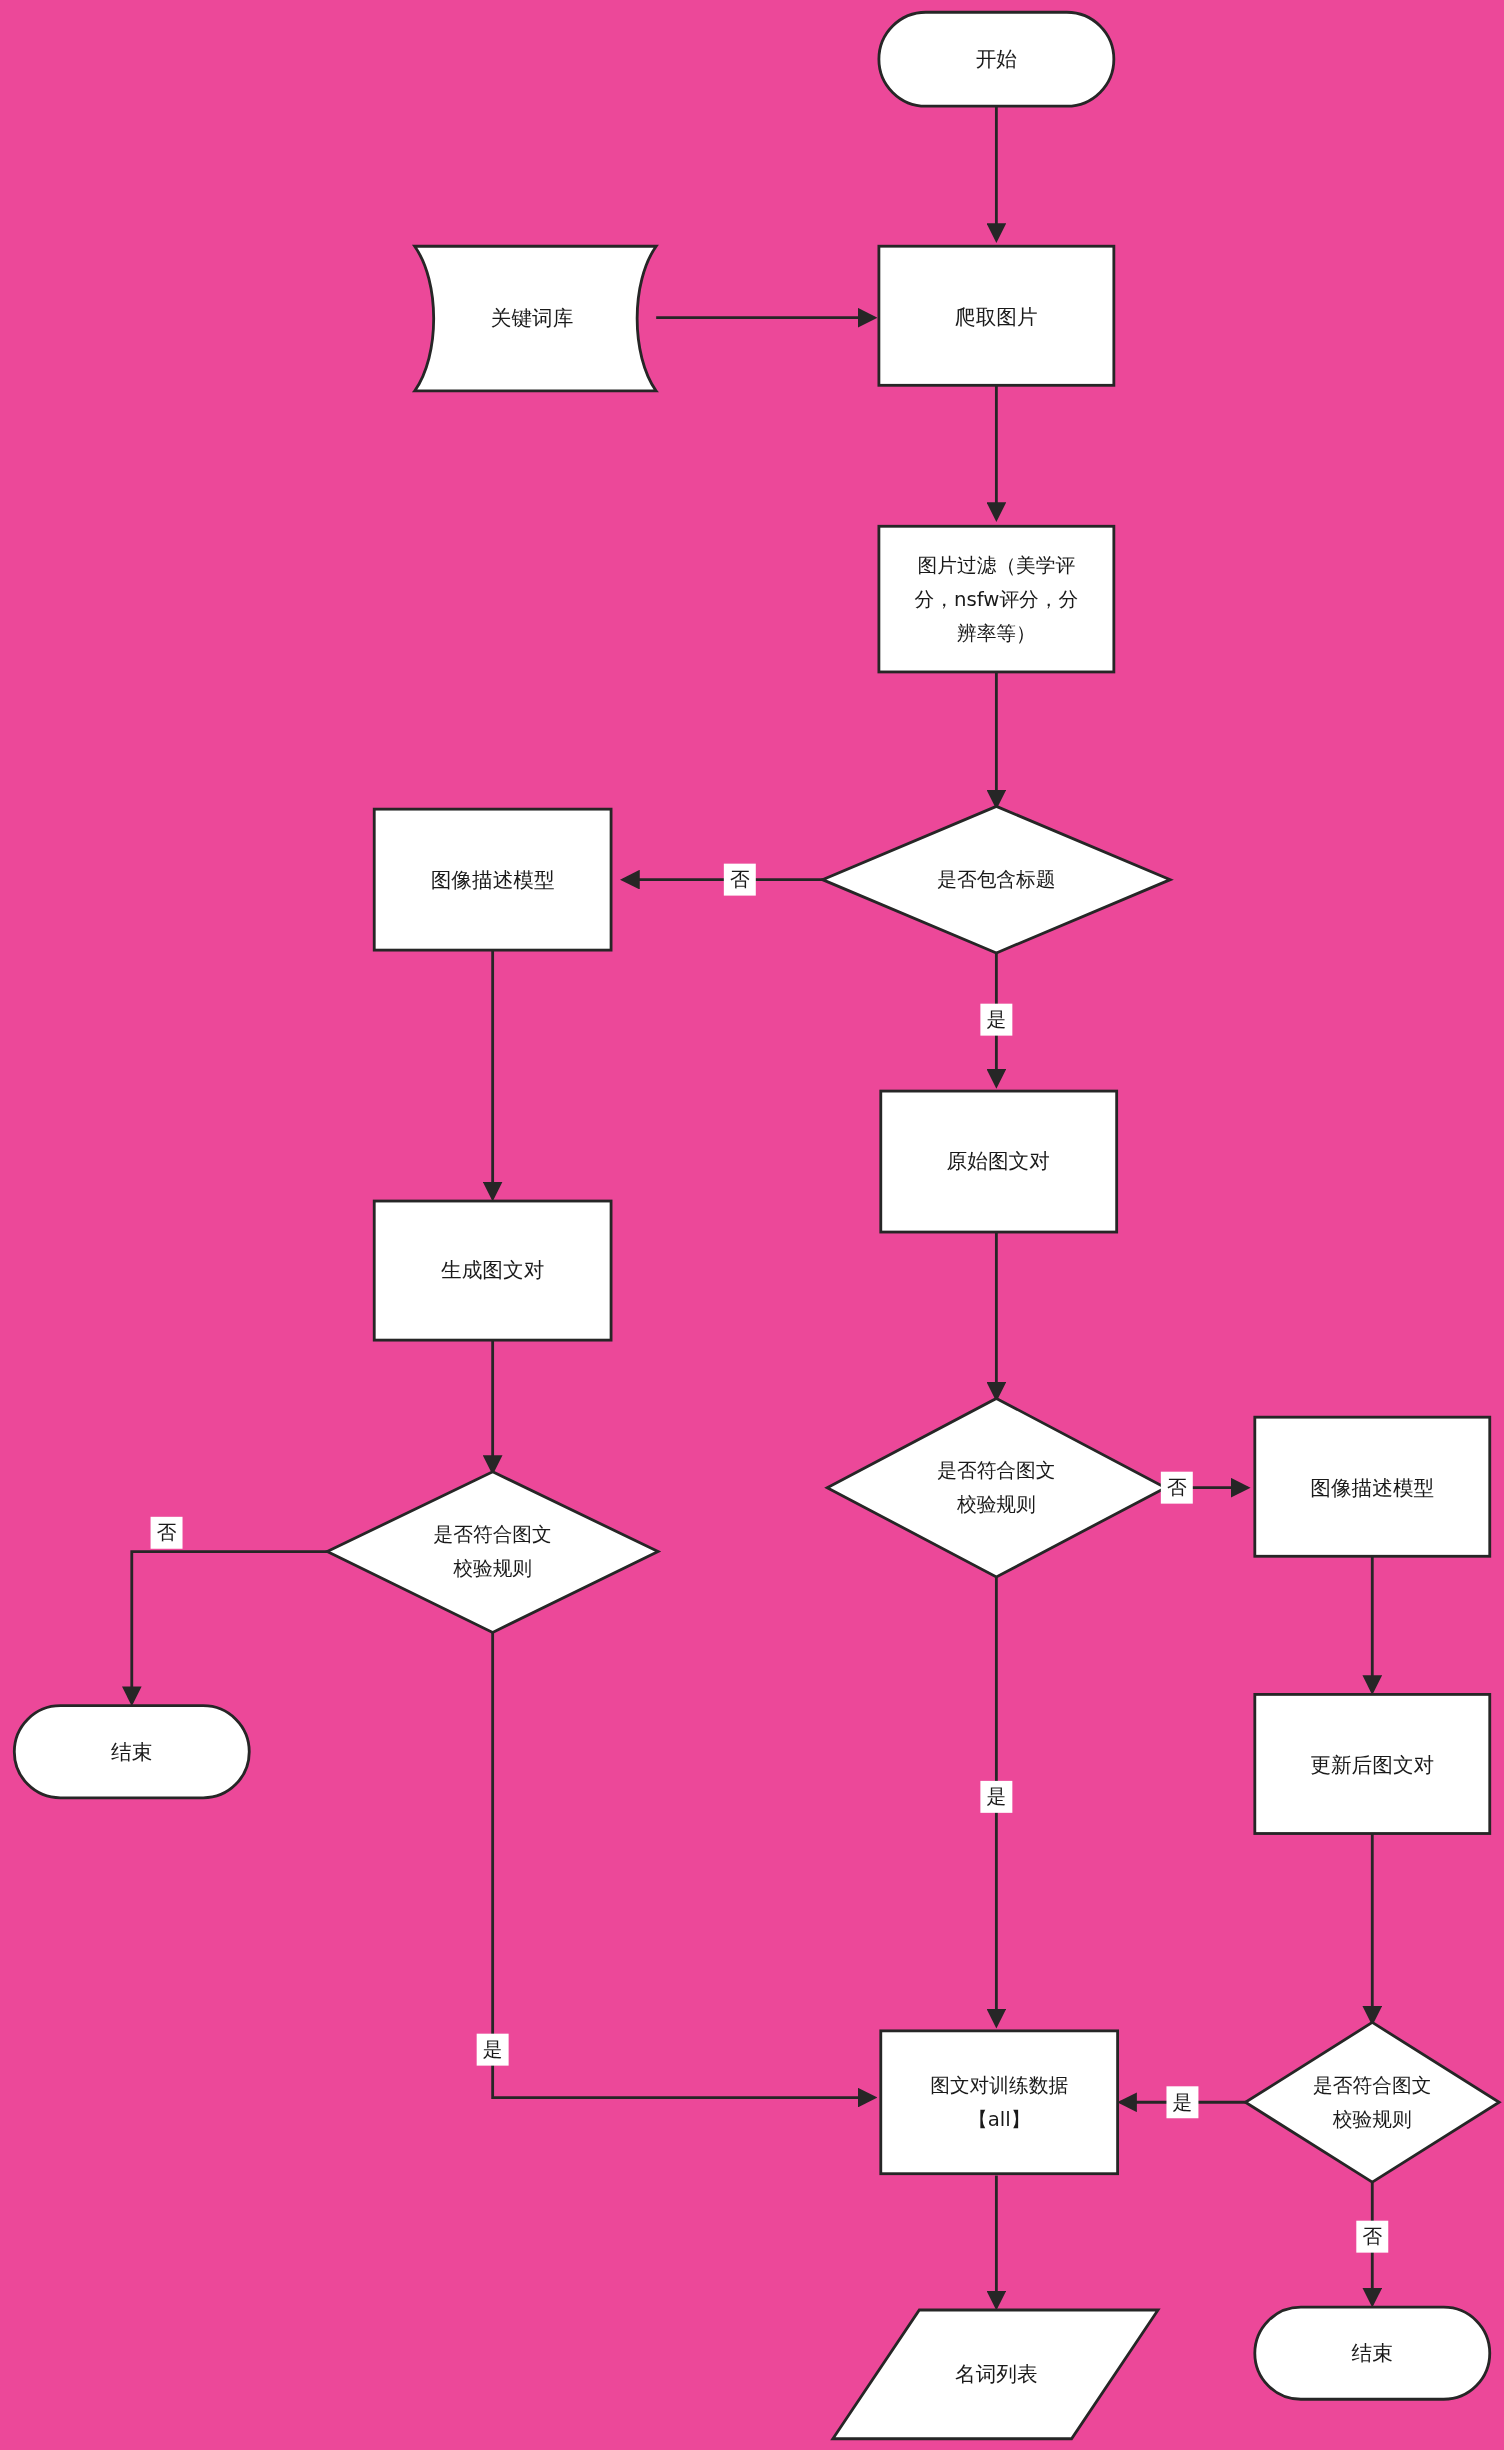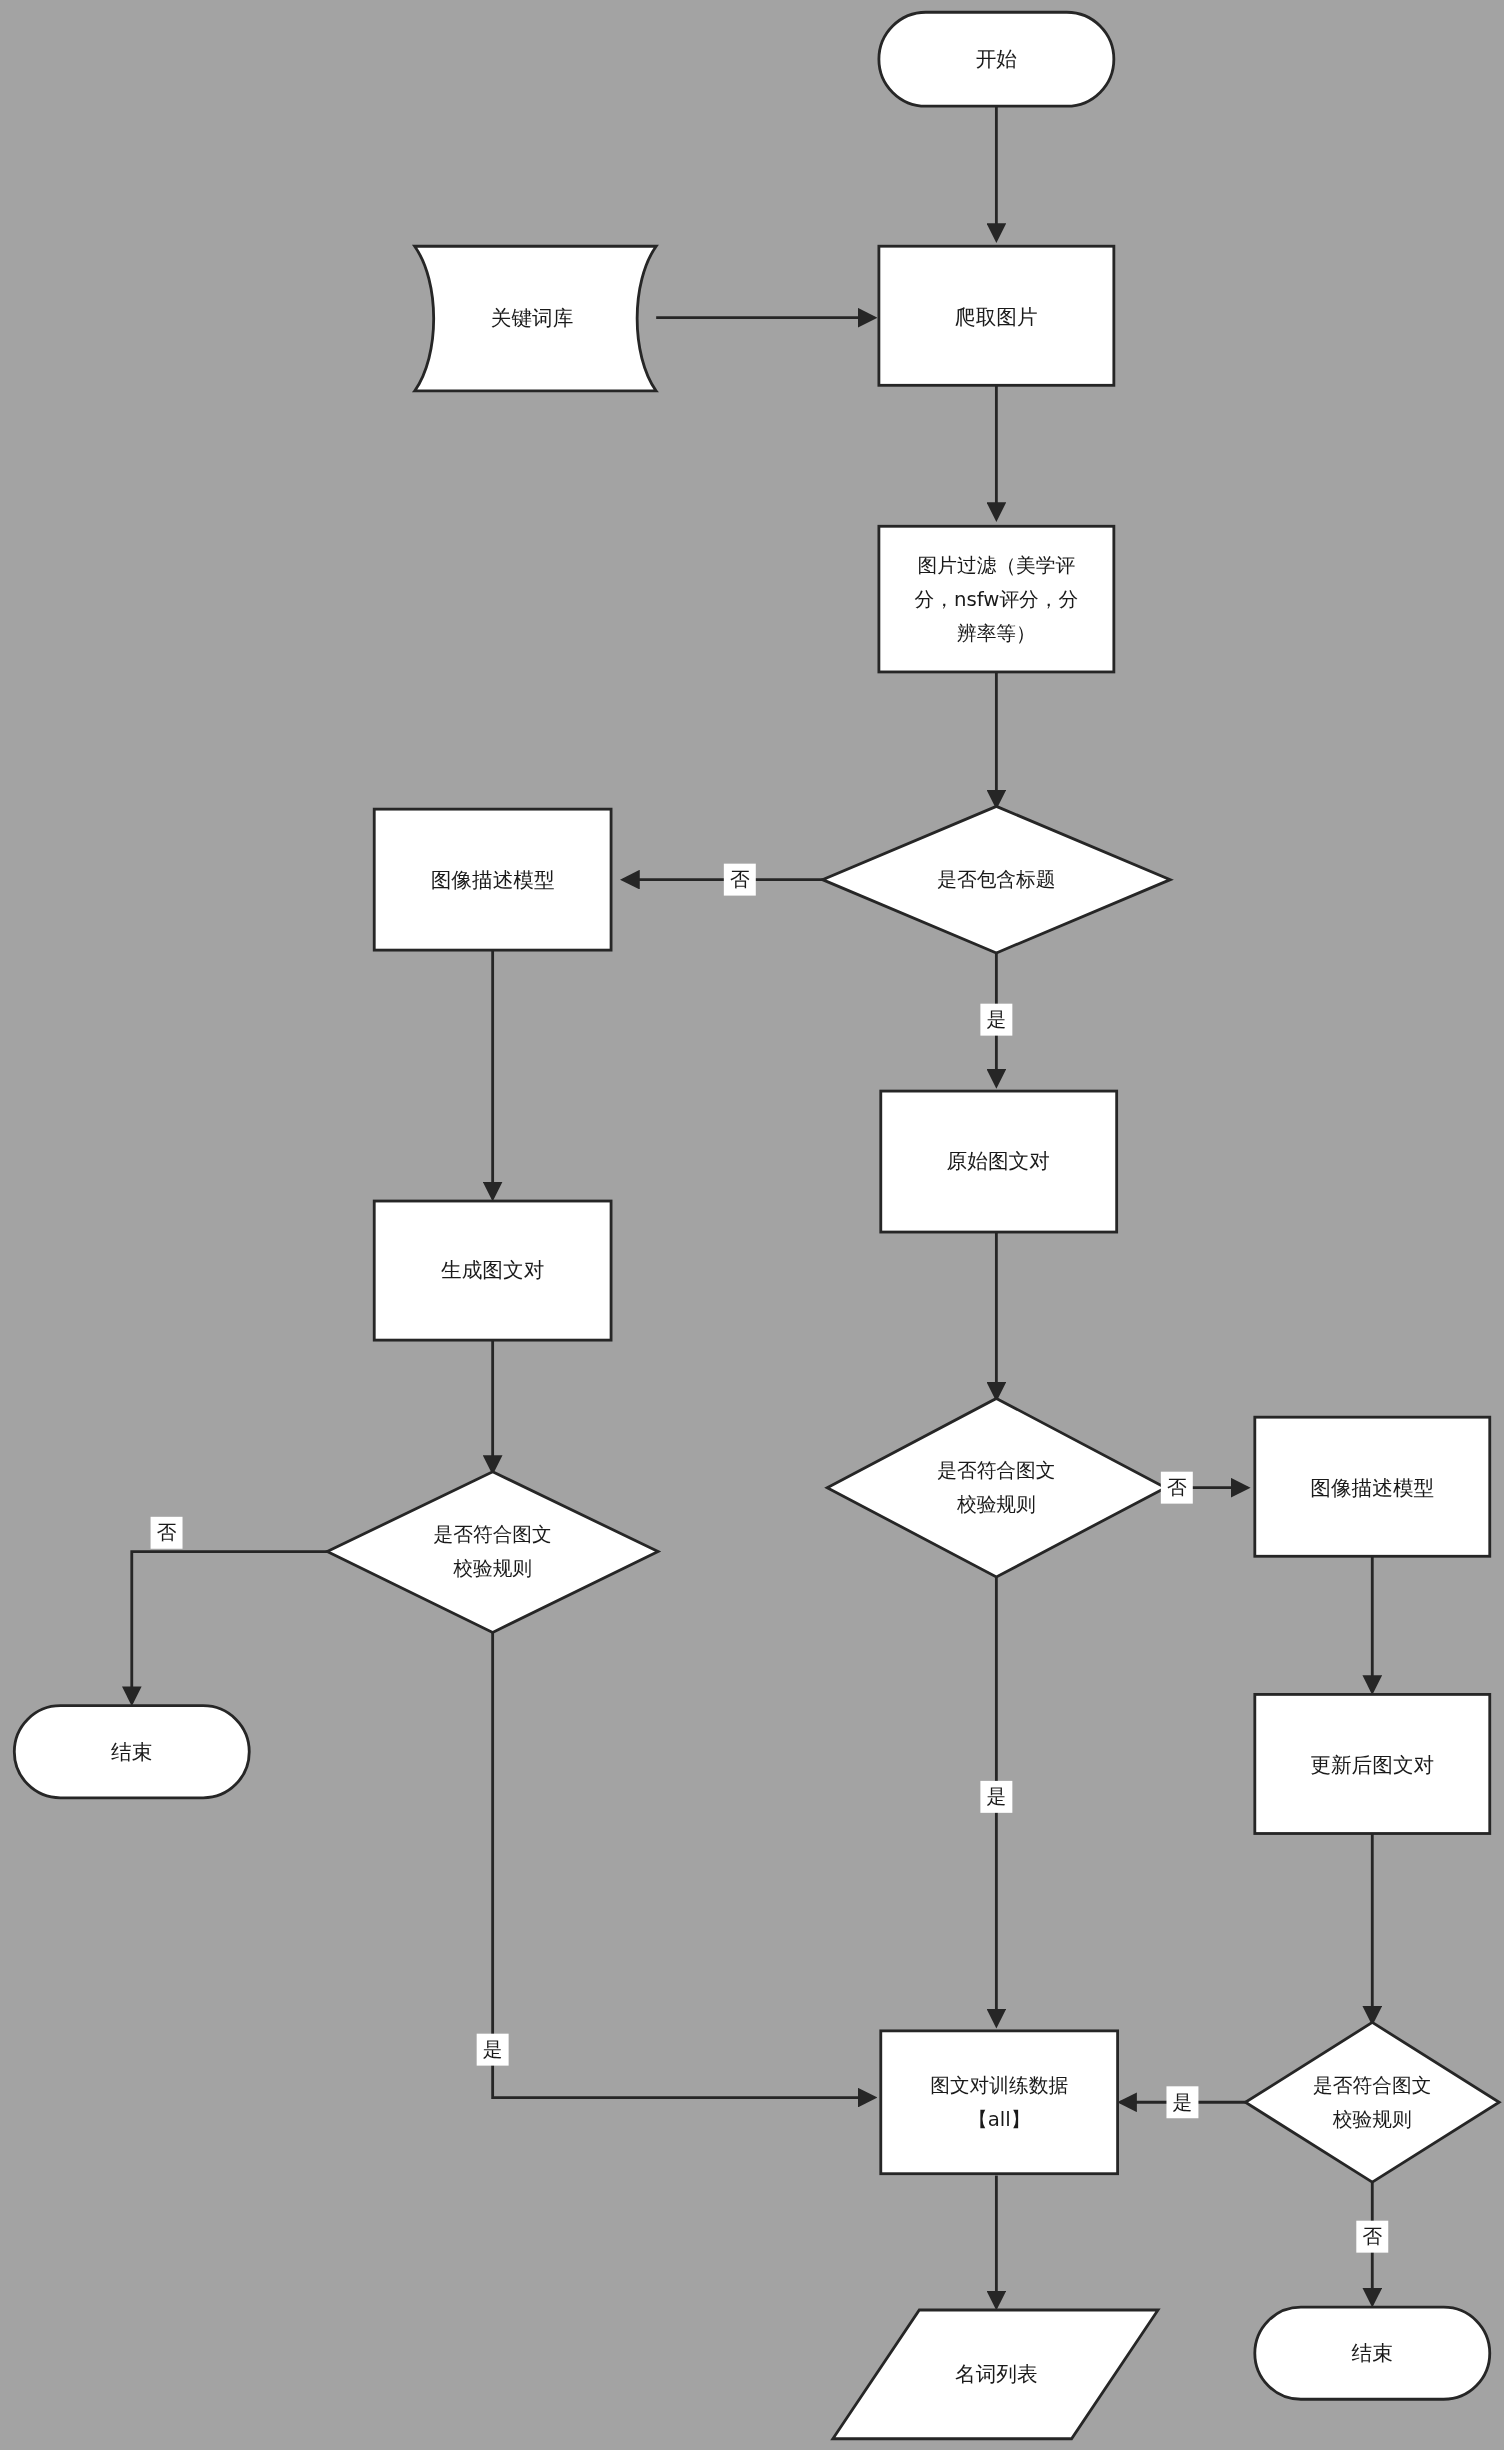--- a/index.html
+++ b/index.html
@@ -7,21 +7,21 @@
     padding: 0;
     background: #ffffff;
   }
   body {
     font-family: "DejaVu Sans", "Liberation Sans", sans-serif;
   }
   #flowchart-root {
     position: relative;
     width: 1505px;
     height: 2450px;
-    background: #a3a3a3;
+    background: #ec4899;
     overflow: hidden;
   }
   svg#flow-svg {
     position: absolute;
     top: 0;
     left: 0;
     width: 1505px;
     height: 2450px;
     display: block;
   }

